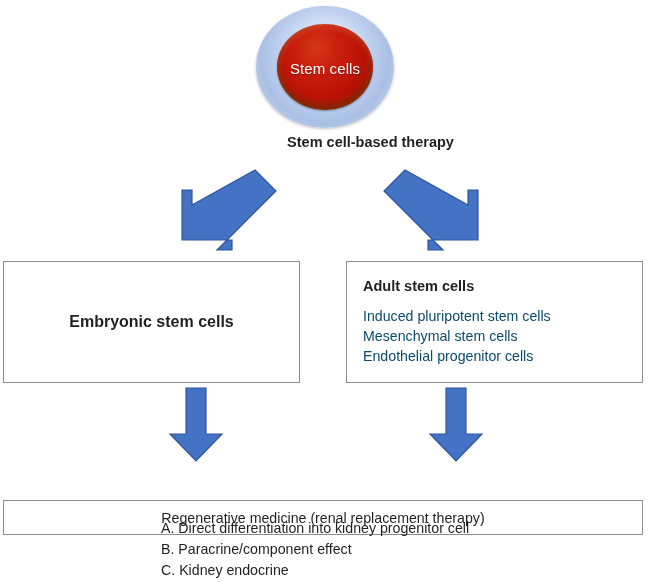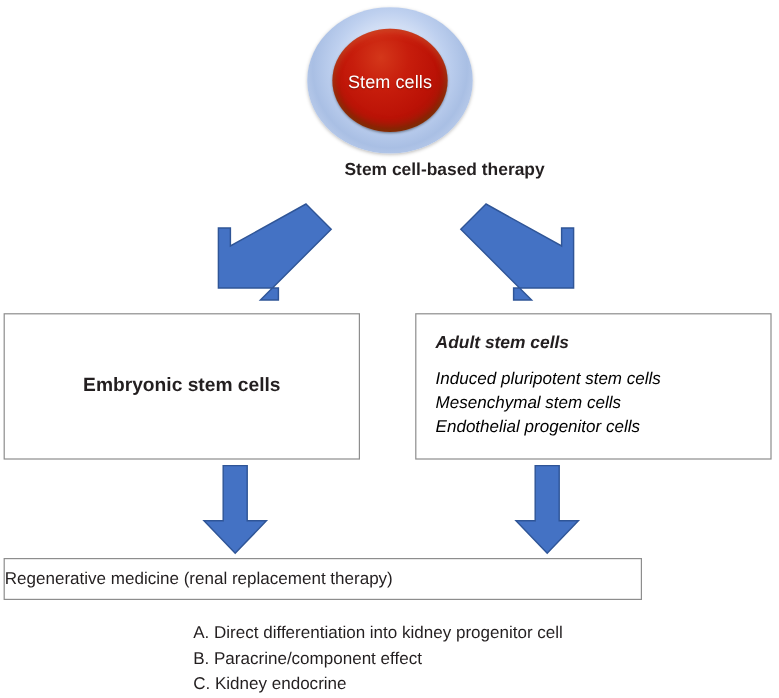--- a/index.html
+++ b/index.html
@@ -119,41 +119,41 @@
     color: #231f20;
     text-align: center;
   }
 
   #box-adult {
     left: 346px;
     top: 261px;
     width: 297px;
     height: 122px;
     padding: 16px 0 0 16px;
-    font-style: italic;
   }
   #box-adult .box-title {
     font-size: 14.5px;
     font-weight: bold;
     color: #231f20;
     margin-bottom: 12px;
   }
   #box-adult .box-line {
     font-size: 14.2px;
-    color: #000000;
+    color: #0c4a6e;
     line-height: 20px;
   }
 
   #box-regenerative {
     left: 3px;
-    top: 465px;
-    width: 532px;
+    top: 500px;
+    width: 640px;
     height: 35px;
     display: flex;
     align-items: center;
+    justify-content: center;
   }
   #box-regenerative .box-title {
     font-size: 14.2px;
     color: #231f20;
   }
 
   
   #option-list {
     position: absolute;
     left: 161px;

